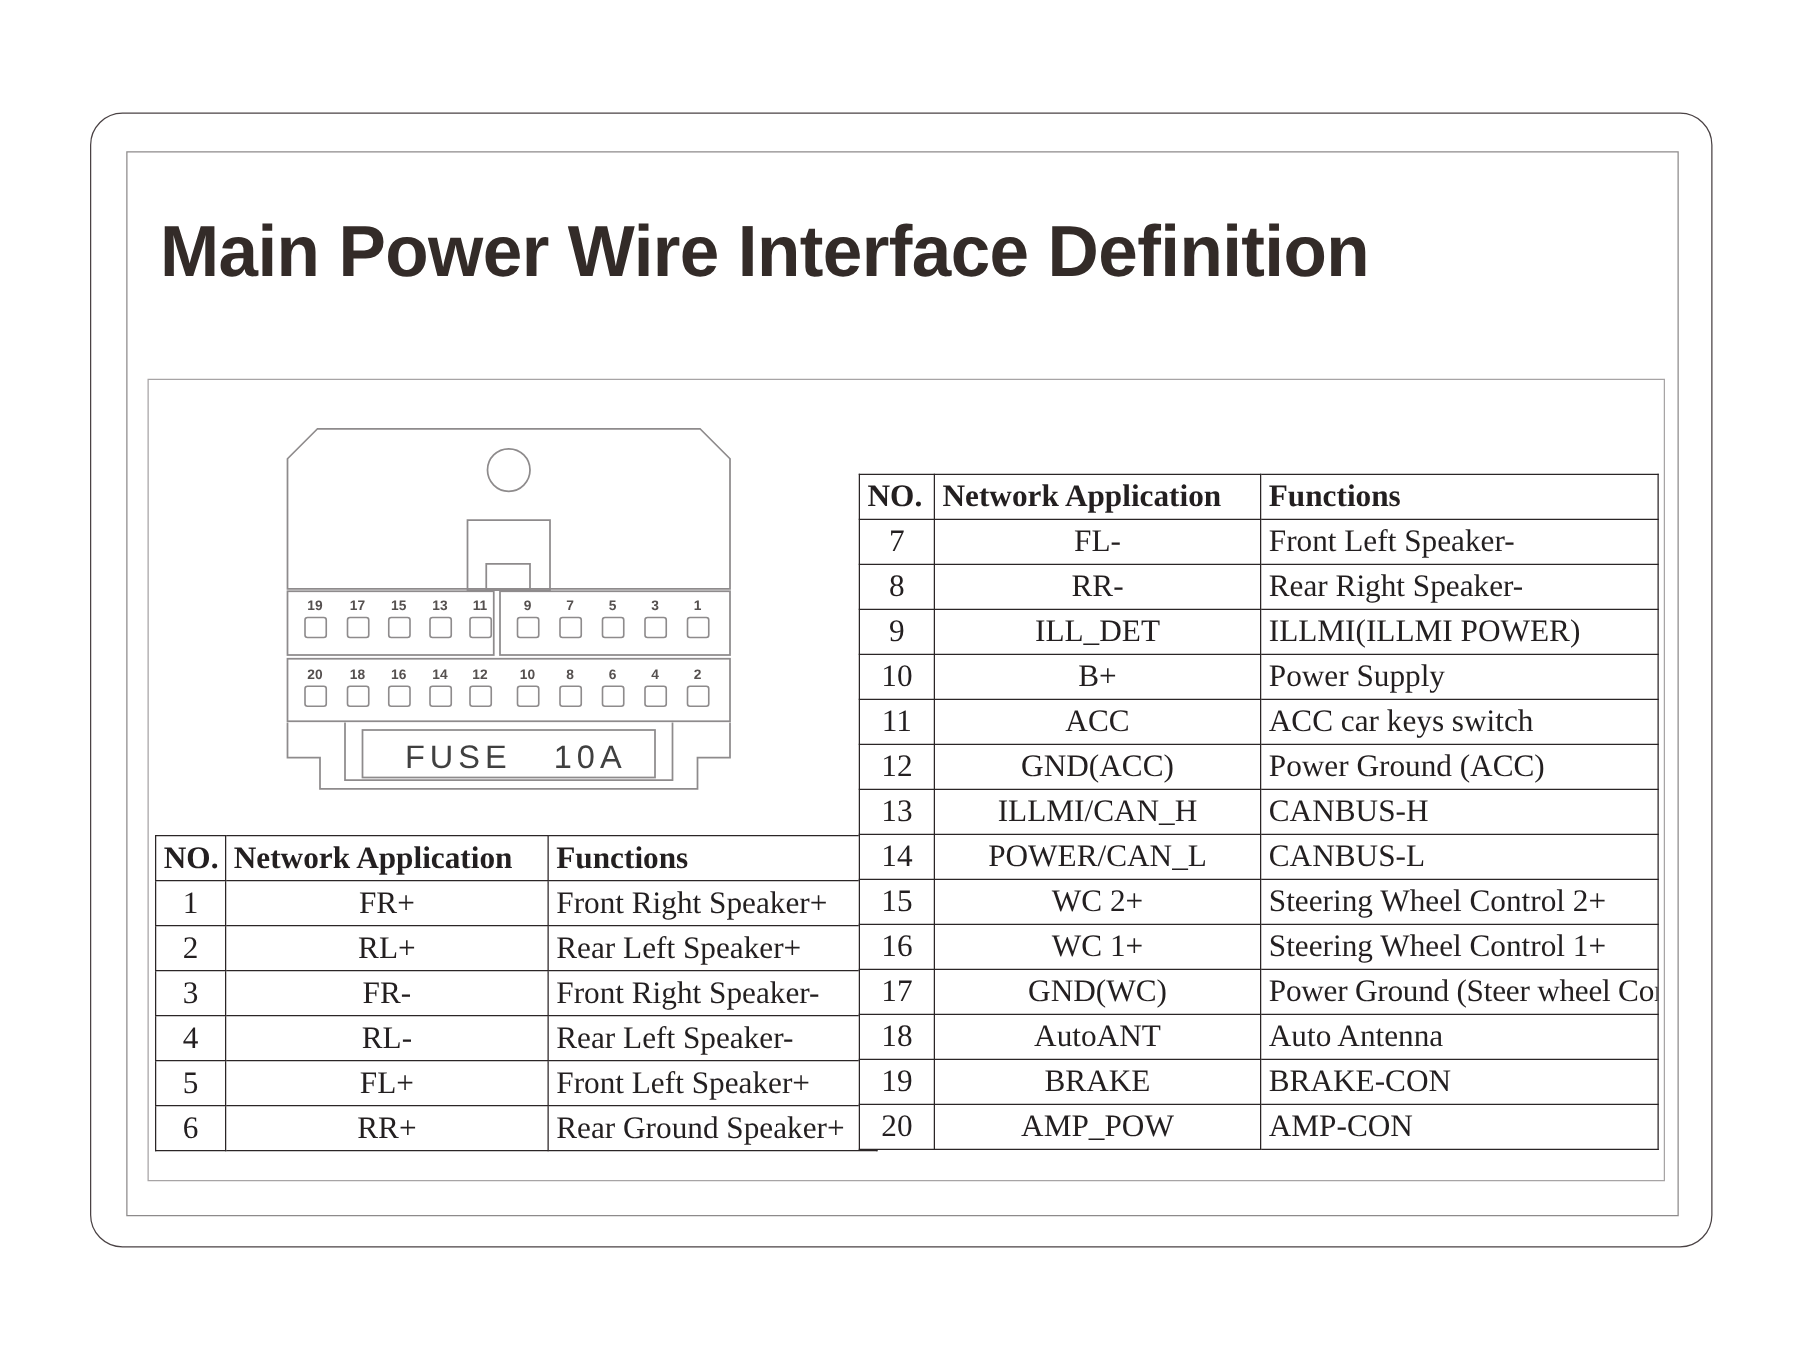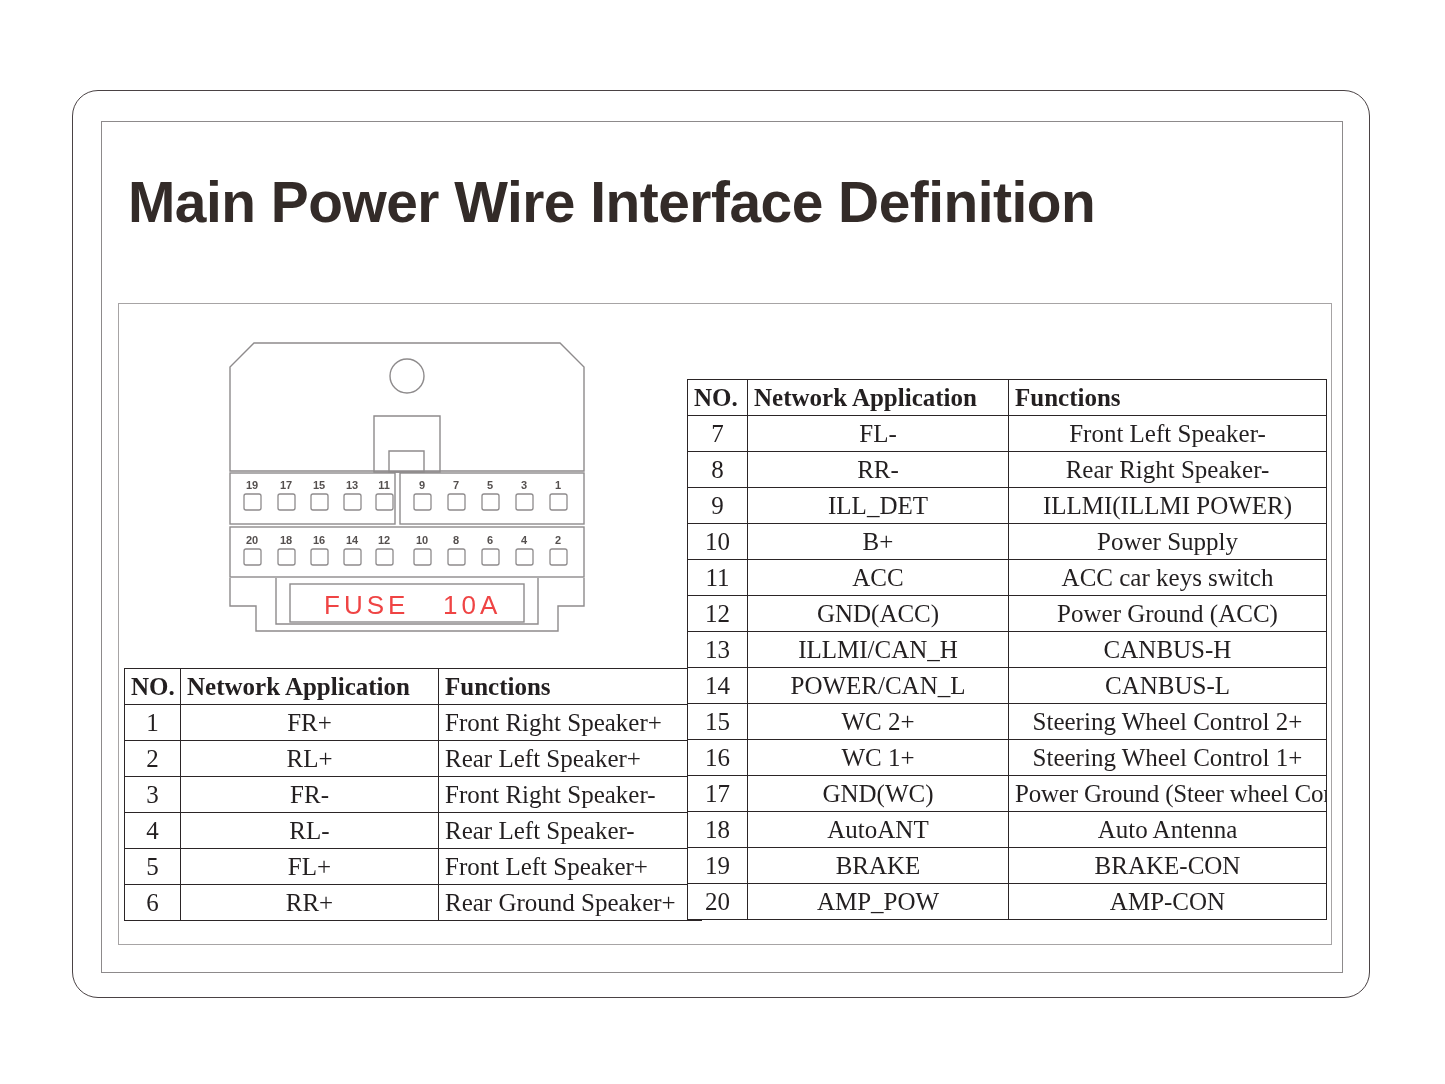--- a/index.html
+++ b/index.html
@@ -87,21 +87,21 @@
     font-weight: bold;
     color: #55504f;
     text-align: center;
     width: 22px;
     line-height: 11px;
   }
   .fuse-text {
     position: absolute;
     font-family: "Liberation Sans", "DejaVu Sans", sans-serif;
     font-size: 26px;
-    color: #ef4444;
+    color: #404040;
     letter-spacing: 4px;
     white-space: pre;
     line-height: 30px;
   }
 
   
   table.pin-table {
     position: absolute;
     border-collapse: collapse;
     table-layout: fixed;
@@ -120,21 +120,21 @@
     white-space: nowrap;
   }
   table.pin-table th {
     font-weight: bold;
     text-align: left;
     font-size: 25px;
   }
   .col-no    { text-align: center; }
   .col-net   { text-align: center; }
   .col-fn-c  { text-align: left; }
-  .col-fn-l  { text-align: center; }
+  .col-fn-l  { text-align: left; }
   .tiny      { font-size: 19px; letter-spacing: -0.2px; }
 
   
   #table-left {
     left: 124px;
     top: 668px;
     width: 577px;
   }
   #table-left col.c1 { width: 56px; }
   #table-left col.c2 { width: 258px; }

